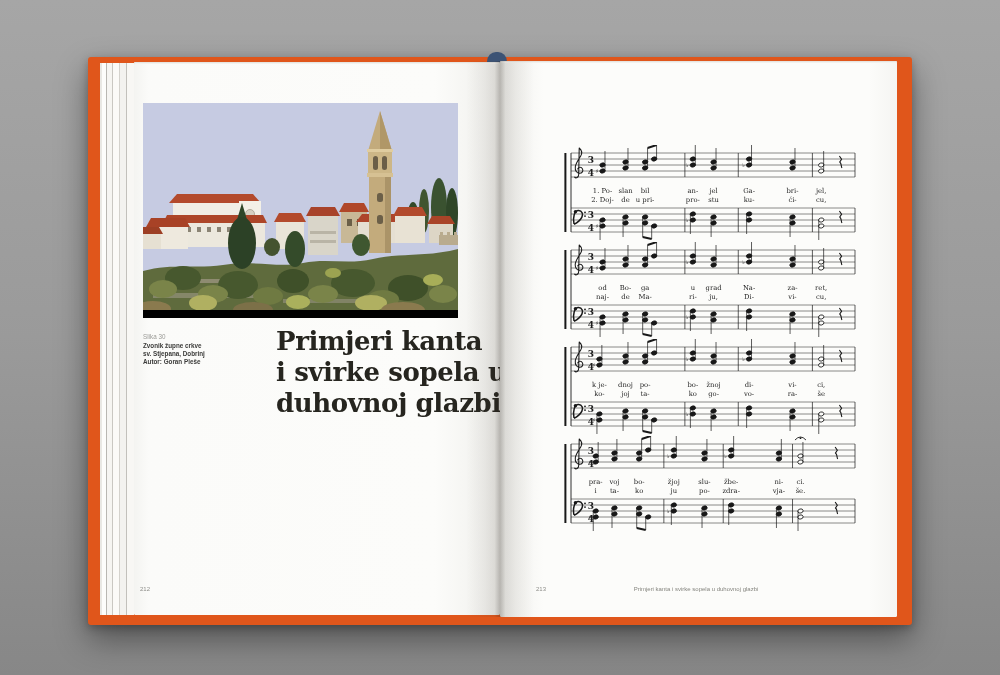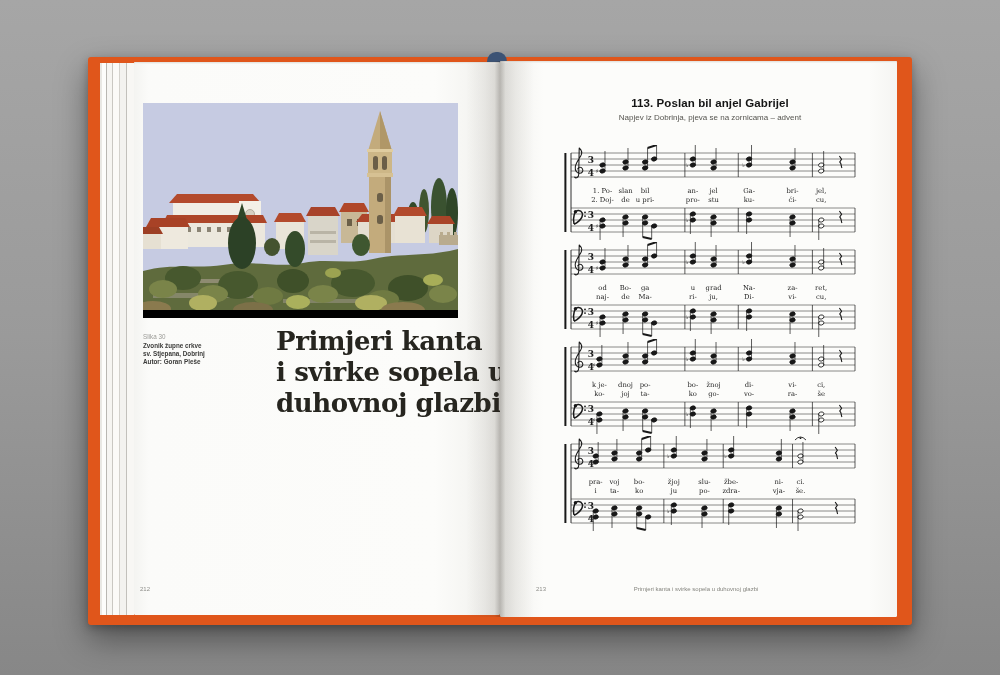--- a/index.html
+++ b/index.html
@@ -166,24 +166,20 @@
       </div>
       <div class="big-title">
         <div>Primjeri kanta</div>
         <div>i svirke sopela u</div>
         <div>duhovnoj glazbi</div>
       </div>
       <div class="pagenum pn-left">212</div>
     </div>
 
     <div class="page page-right">
-      <div class="song-header">
-        <div class="song-title">113. Poslan bil anjel Gabrijel</div>
-        <div class="song-sub">Napjev iz Dobrinja, pjeva se na zornicama – advent</div>
-      </div>
       <div class="systems">
         <div class="music-system"><svg width="292" height="96" viewBox="0 0 292 96">
               <line x1="7" y1="8" x2="291" y2="8" stroke="#2a2a2a" stroke-width="0.55"></line>
               <line x1="7" y1="14" x2="291" y2="14" stroke="#2a2a2a" stroke-width="0.55"></line>
               <line x1="7" y1="20" x2="291" y2="20" stroke="#2a2a2a" stroke-width="0.55"></line>
               <line x1="7" y1="26" x2="291" y2="26" stroke="#2a2a2a" stroke-width="0.55"></line>
               <line x1="7" y1="32" x2="291" y2="32" stroke="#2a2a2a" stroke-width="0.55"></line>
               <line x1="7" y1="63" x2="291" y2="63" stroke="#2a2a2a" stroke-width="0.55"></line>
               <line x1="7" y1="69" x2="291" y2="69" stroke="#2a2a2a" stroke-width="0.55"></line>
               <line x1="7" y1="75" x2="291" y2="75" stroke="#2a2a2a" stroke-width="0.55"></line>

